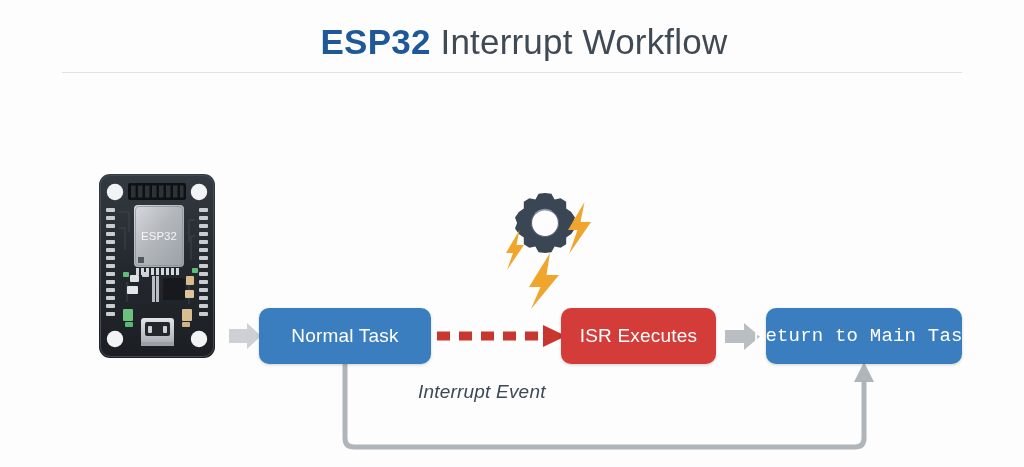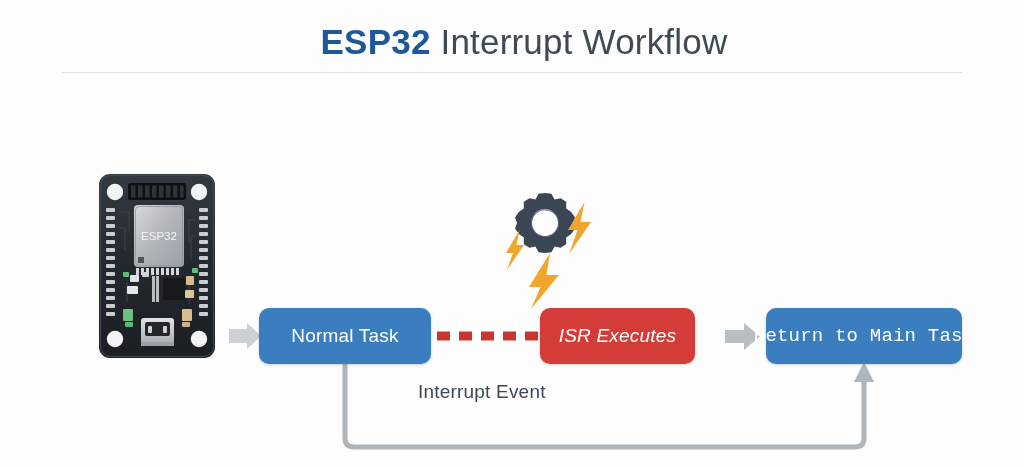--- a/index.html
+++ b/index.html
@@ -54,38 +54,38 @@
     font-weight: 400;
     letter-spacing: 0.2px;
     box-shadow: 0 1px 3px rgba(0,0,0,0.18);
     white-space: nowrap;
   }
   #box-normal-task {
     left: 259px; top: 308px; width: 172px; height: 56px;
     background: #3a7ebf;
   }
   #box-isr {
-    left: 540px; top: 308px; width: 155px; height: 56px;
+    left: 561px; top: 308px; width: 155px; height: 56px;
     background: #d33c38;
-    font-style: italic;
   }
   #box-return {
     left: 766px; top: 308px; width: 196px; height: 56px;
     background: #3a7ebf;
     font-family: Liberation Mono, monospace;
   }
 
   
   #interrupt-event-label {
     position: absolute;
     left: 418px; top: 381px;
     font-size: 19px;
     color: #3d4955;
     letter-spacing: 0.2px;
     white-space: nowrap;
+    font-style: italic;
   }
 
   
   .svg-layer {
     position: absolute;
     left: 0; top: 0;
     width: 1024px; height: 467px;
     pointer-events: none;
   }
 

